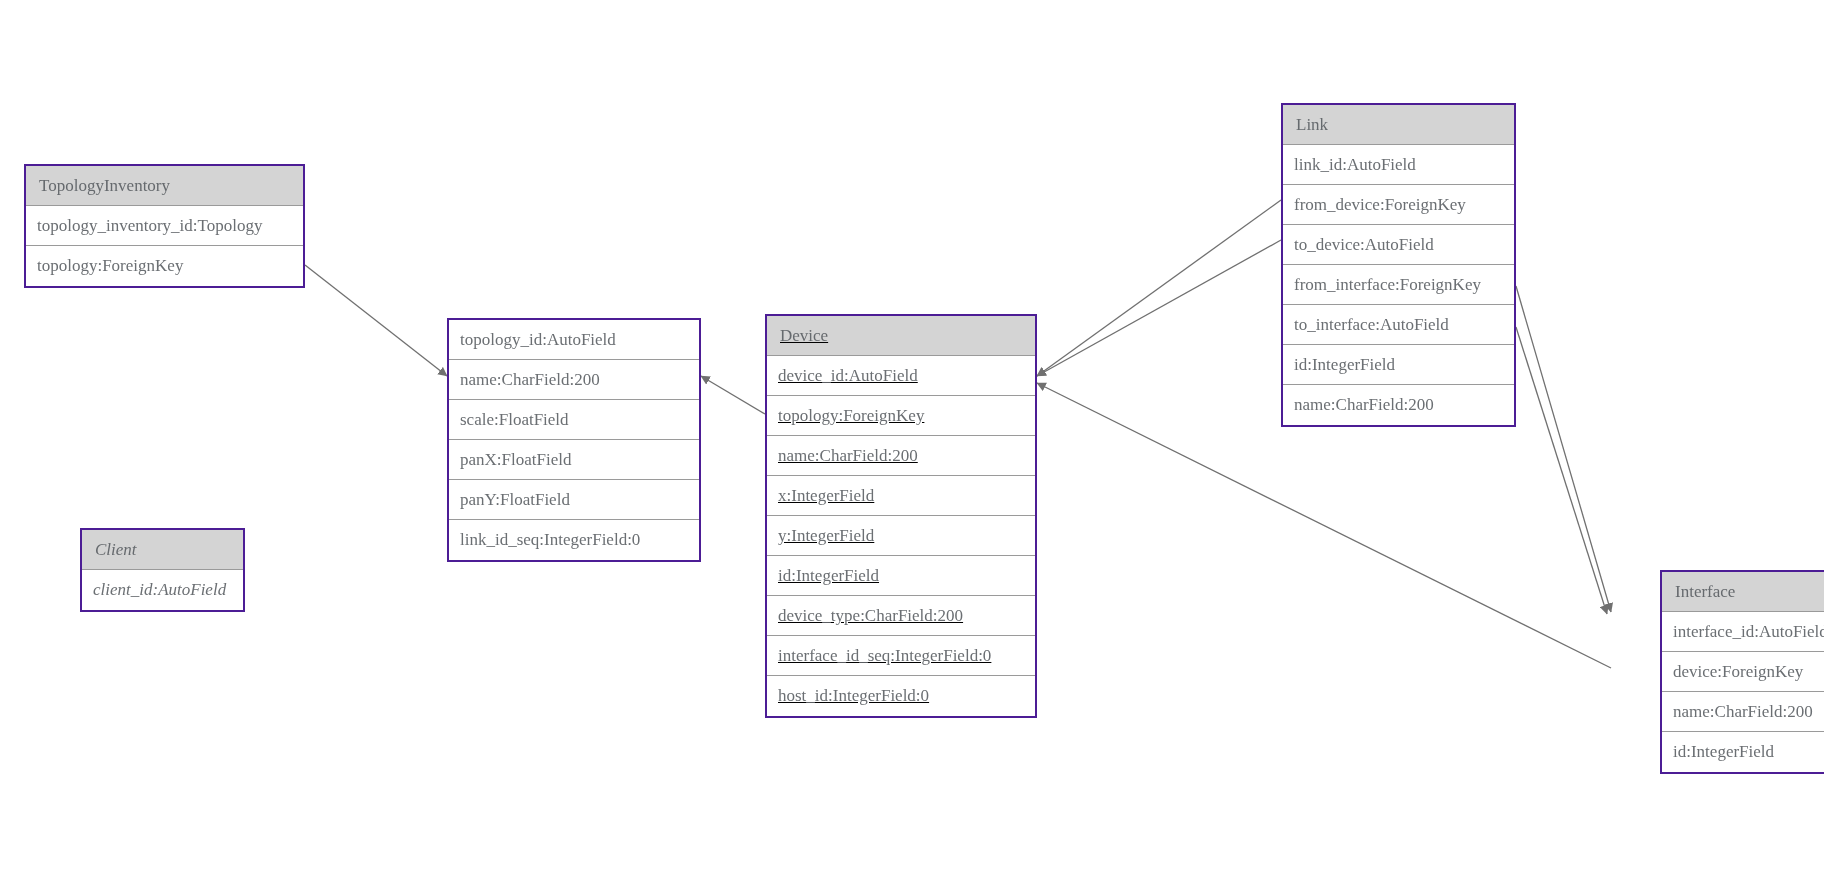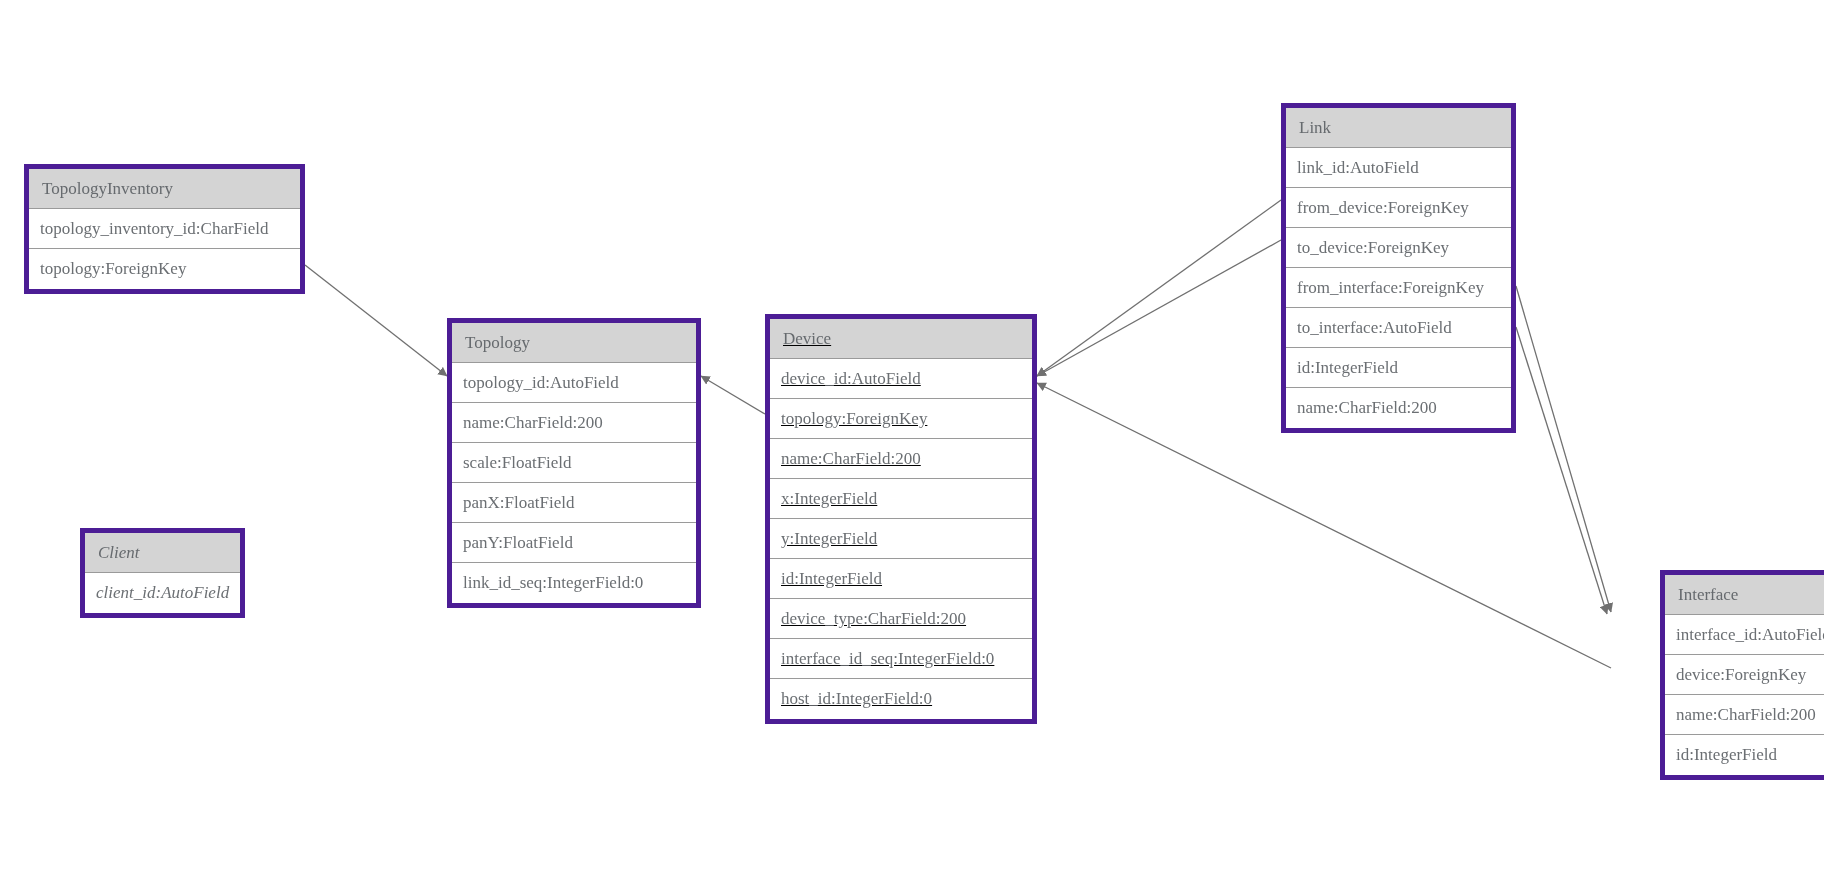--- a/index.html
+++ b/index.html
@@ -20,21 +20,21 @@
     left: 0;
     top: 0;
     width: 1824px;
     height: 874px;
     pointer-events: none;
   }
   .entity {
     position: absolute;
     box-sizing: border-box;
     background: #c4b5fd;
-    border: 5px solid #4c1d95;
+    border: 2px solid #4c1d95;
     z-index: 2;
   }
   .entity-header {
     box-sizing: border-box;
     background: #d4d4d4;
     border-bottom: 1px solid #9a9a9a;
     color: #666a6e;
     font-size: 17px;
     line-height: 39px;
     height: 40px;
@@ -76,29 +76,28 @@
         <line x1="1281" y1="240" x2="1037" y2="376" stroke="#707070" stroke-width="1.3" marker-end="url(#arrowhead)"></line>
         <line x1="1611" y1="668" x2="1037" y2="383" stroke="#707070" stroke-width="1.3" marker-end="url(#arrowhead)"></line>
         <line x1="1516" y1="286" x2="1611" y2="612" stroke="#707070" stroke-width="1.3" marker-end="url(#arrowhead)"></line>
         <line x1="1516" y1="327" x2="1607" y2="614" stroke="#707070" stroke-width="1.3" marker-end="url(#arrowhead)"></line>
       </g>
   </svg>
 
   <div id="entity-group">
       <div class="entity" style="left: 24px; top: 164px; width: 281px;">
         <div class="entity-header">TopologyInventory</div>
-        <div class="entity-row">topology_inventory_id:CharField</div>
+        <div class="entity-row">topology_inventory_id:Topology</div>
         <div class="entity-row">topology:ForeignKey</div>
       </div>
       <div class="entity" style="left: 80px; top: 528px; width: 165px; font-style: italic;">
         <div class="entity-header">Client</div>
         <div class="entity-row">client_id:AutoField</div>
       </div>
       <div class="entity" style="left: 447px; top: 318px; width: 254px;">
-        <div class="entity-header">Topology</div>
         <div class="entity-row">topology_id:AutoField</div>
         <div class="entity-row">name:CharField:200</div>
         <div class="entity-row">scale:FloatField</div>
         <div class="entity-row">panX:FloatField</div>
         <div class="entity-row">panY:FloatField</div>
         <div class="entity-row">link_id_seq:IntegerField:0</div>
       </div>
       <div class="entity" style="left: 765px; top: 314px; width: 272px; text-decoration: underline;">
         <div class="entity-header">Device</div>
         <div class="entity-row">device_id:AutoField</div>
@@ -108,21 +107,21 @@
         <div class="entity-row">y:IntegerField</div>
         <div class="entity-row">id:IntegerField</div>
         <div class="entity-row">device_type:CharField:200</div>
         <div class="entity-row">interface_id_seq:IntegerField:0</div>
         <div class="entity-row">host_id:IntegerField:0</div>
       </div>
       <div class="entity" style="left: 1281px; top: 103px; width: 235px;">
         <div class="entity-header">Link</div>
         <div class="entity-row">link_id:AutoField</div>
         <div class="entity-row">from_device:ForeignKey</div>
-        <div class="entity-row">to_device:ForeignKey</div>
+        <div class="entity-row">to_device:AutoField</div>
         <div class="entity-row">from_interface:ForeignKey</div>
         <div class="entity-row">to_interface:AutoField</div>
         <div class="entity-row">id:IntegerField</div>
         <div class="entity-row">name:CharField:200</div>
       </div>
       <div class="entity" style="left: 1660px; top: 570px; width: 240px;">
         <div class="entity-header">Interface</div>
         <div class="entity-row">interface_id:AutoField</div>
         <div class="entity-row">device:ForeignKey</div>
         <div class="entity-row">name:CharField:200</div>

